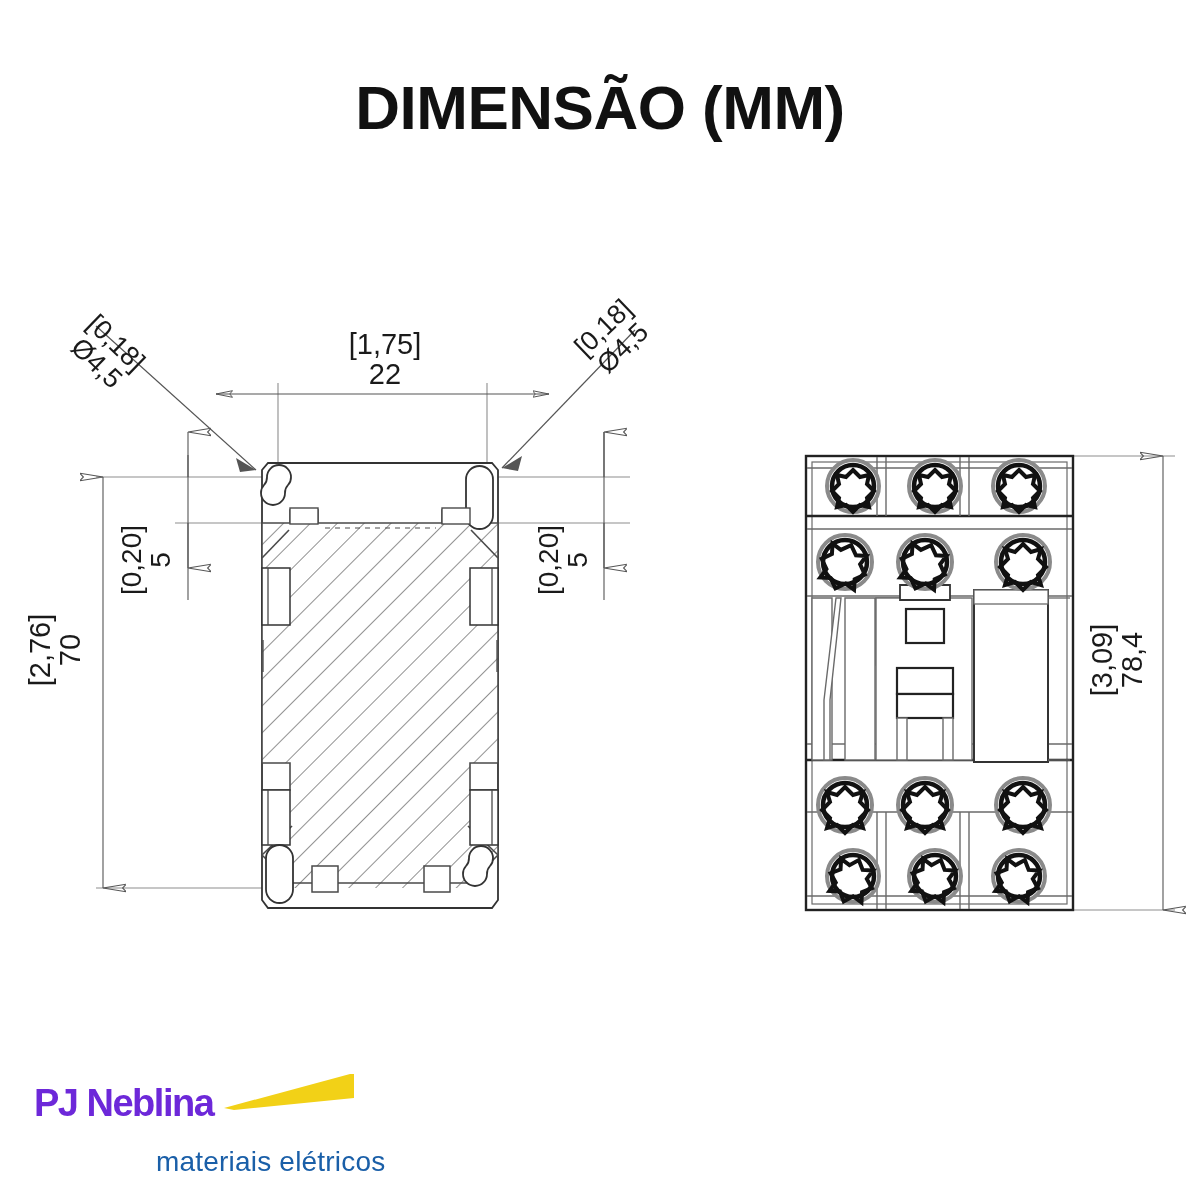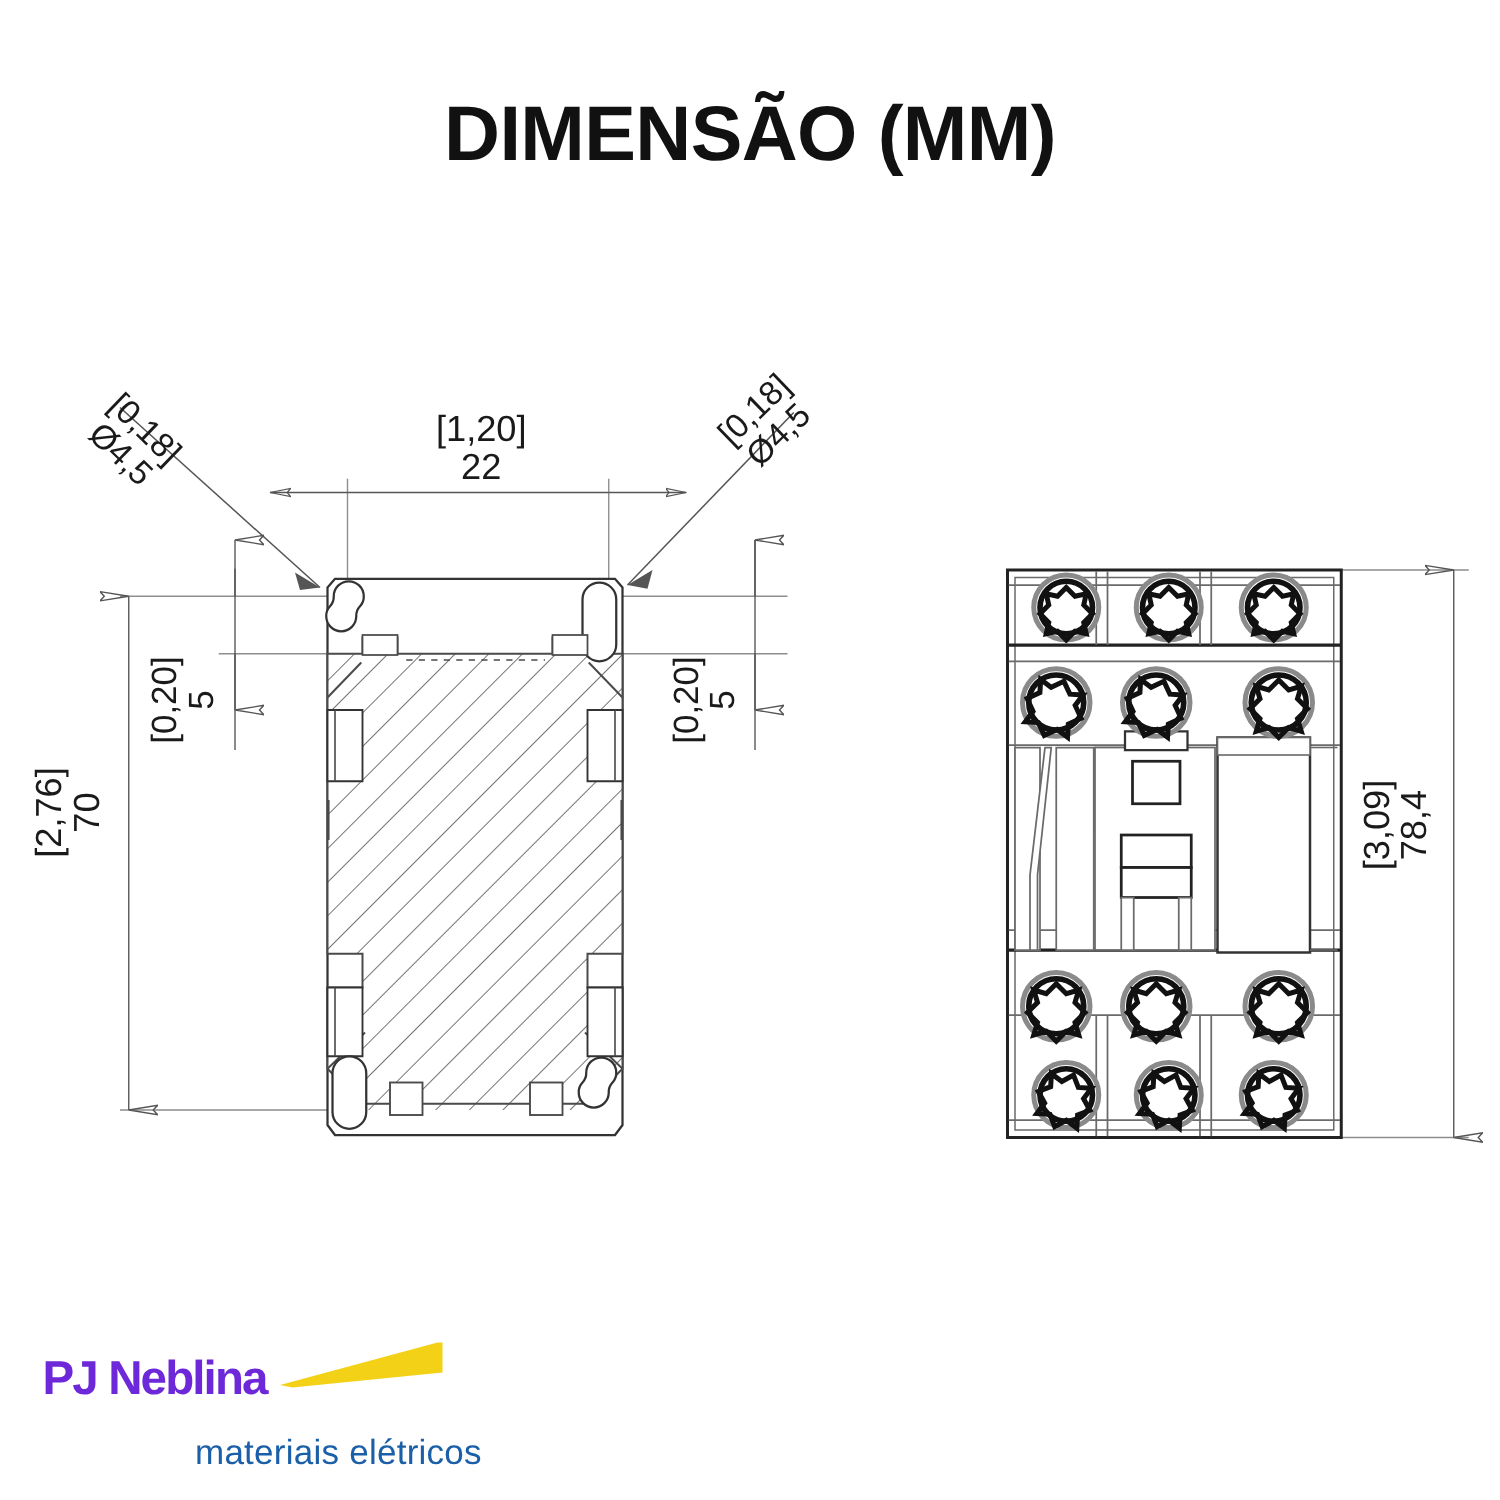--- a/index.html
+++ b/index.html
@@ -372,21 +372,21 @@
     <span class="brk">[0,18]</span>
     <span class="val">Ø4,5</span>
   </div>
 
   <div class="dimtext" style="left:551px; top:360px; width:120px; font-size:27px; transform:rotate(-44deg); transform-origin:0 0;">
     <span class="brk">[0,18]</span>
     <span class="val">Ø4,5</span>
   </div>
 
   <div class="dimtext" style="left:320px; top:330px; width:130px; font-size:29px;">
-    <span class="brk">[1,20]</span>
+    <span class="brk">[1,75]</span>
     <span class="val">22</span>
   </div>
 
   <div class="dimtext" style="left:26px; top:740px; width:180px; font-size:29px; transform:rotate(-90deg); transform-origin:0 0;">
     <span class="brk">[2,76]</span>
     <span class="val">70</span>
   </div>
 
   <div class="dimtext" style="left:118px; top:640px; width:160px; font-size:28px; transform:rotate(-90deg); transform-origin:0 0;">
     <span class="brk">[0,20]</span>

